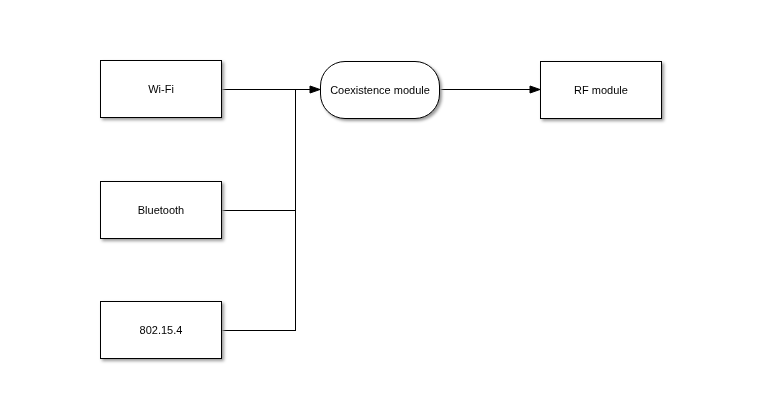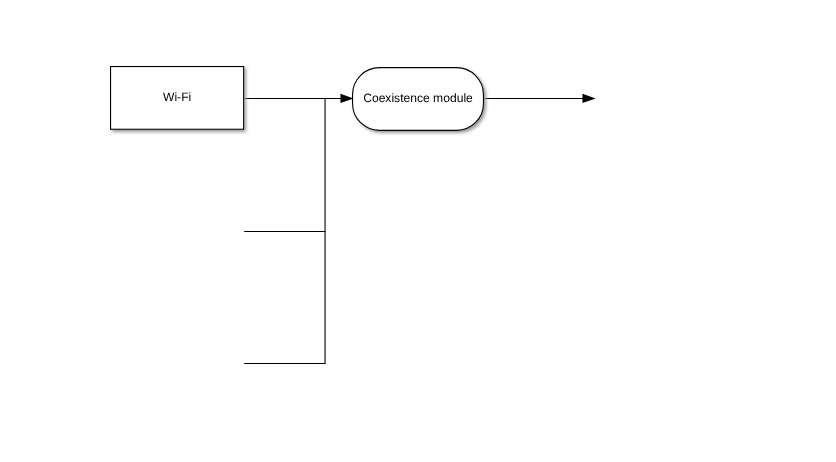--- a/index.html
+++ b/index.html
@@ -69,20 +69,29 @@
     <line x1="222" y1="330.5" x2="296" y2="330.5"></line>
 
     <line x1="440" y1="89.5" x2="531" y2="89.5"></line>
     <polygon points="540,89.5 530,86 530,93"></polygon>
   </svg>
 
   <div class="node" id="node-wifi">
     <span>Wi-Fi</span>
   </div>
 
+  <div class="node" id="node-bluetooth">
+    <span>Bluetooth</span>
+  </div>
 
+  <div class="node" id="node-zigbee">
+    <span>802.15.4</span>
+  </div>
 
   <div class="node" id="node-coexistence">
     <span>Coexistence module</span>
   </div>
 
+  <div class="node" id="node-rf">
+    <span>RF module</span>
+  </div>
 
 </div>
 
 </body></html>

